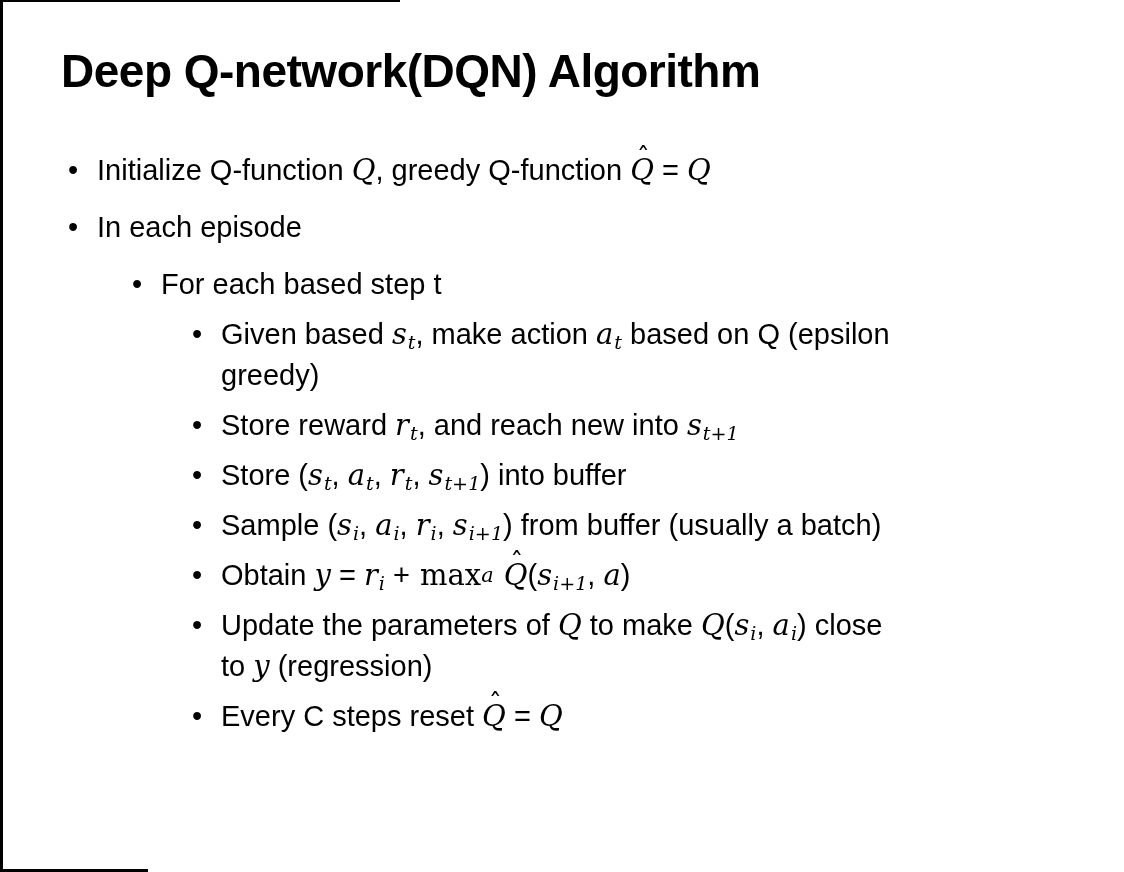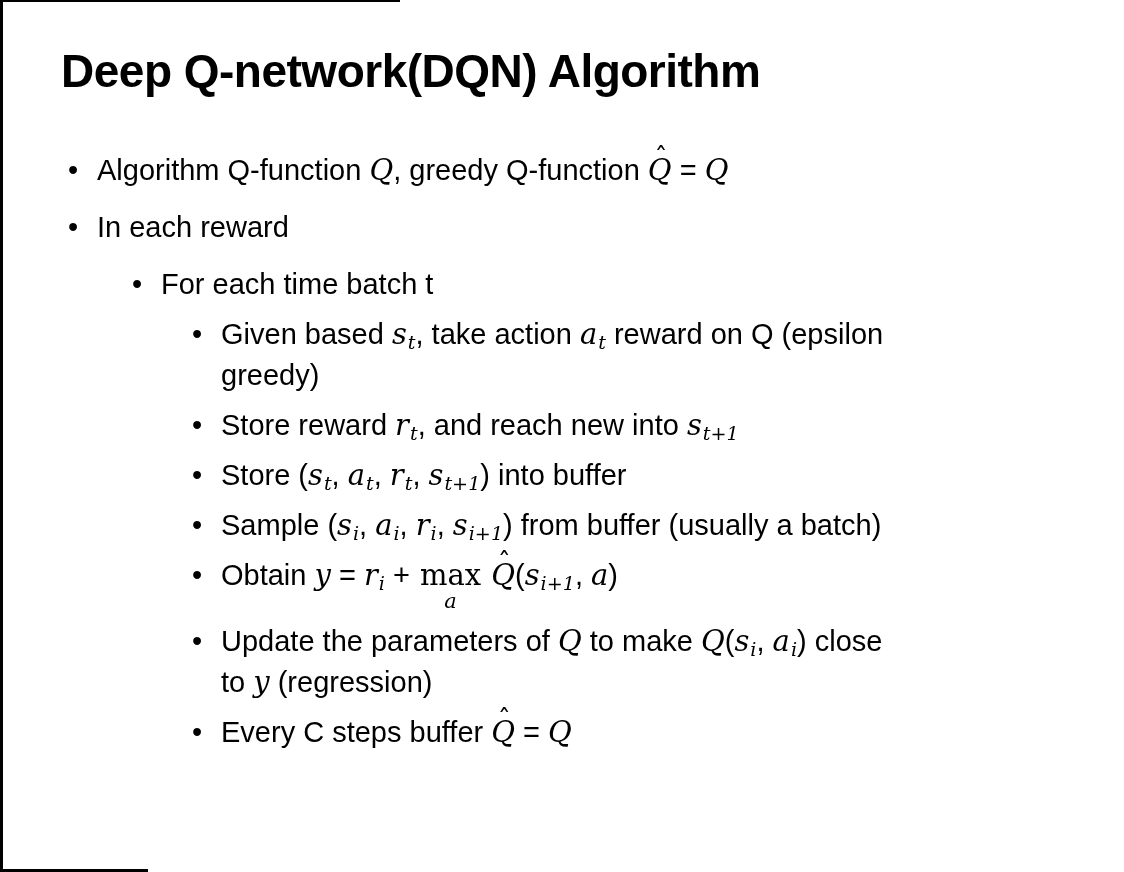--- a/index.html
+++ b/index.html
@@ -69,21 +69,20 @@
     position: absolute;
     top: -0.46em;
     left: 55%;
     transform: translateX(-50%);
     font-size: 0.9em;
     font-style: normal;
     font-family: "DejaVu Sans", sans-serif;
   }
   .munder {
     display: inline-flex;
-    flex-direction: column;
     align-items: center;
     line-height: 1.02;
     margin: 0 2px;
     font-family: "DejaVu Serif", serif;
   }
   .munder .mundersub {
     font-family: "DejaVu Serif", serif;
     font-style: italic;
     font-size: 0.72em;
   }
@@ -94,33 +93,33 @@
 <div class="slide">
   <div class="edge edge-left"></div>
   <div class="edge edge-top"></div>
   <div class="edge edge-bottom"></div>
 
   <h1 class="title">Deep Q-network(DQN) Algorithm</h1>
 
   <div class="bullet-list">
       <div class="bullet level-1">
         <span class="marker">•</span>
-        <div class="content"><span class="tx">Algorithm Q-function </span><span class="mi">Q</span><span class="tx">, greedy Q-function </span><span class="mhat"><span class="mark">ˆ</span><span class="base">Q</span></span><span class="tx"> = </span><span class="mi">Q</span></div>
+        <div class="content"><span class="tx">Initialize Q-function </span><span class="mi">Q</span><span class="tx">, greedy Q-function </span><span class="mhat"><span class="mark">ˆ</span><span class="base">Q</span></span><span class="tx"> = </span><span class="mi">Q</span></div>
       </div>
       <div class="bullet level-1">
         <span class="marker">•</span>
-        <div class="content"><span class="tx">In each reward</span></div>
+        <div class="content"><span class="tx">In each episode</span></div>
       </div>
       <div class="bullet level-2">
         <span class="marker">•</span>
-        <div class="content"><span class="tx">For each time batch t</span></div>
+        <div class="content"><span class="tx">For each based step t</span></div>
       </div>
       <div class="bullet level-3">
         <span class="marker">•</span>
-        <div class="content"><span class="tx">Given based </span><span class="mi"><span class="base">s</span><sub class="msub">t</sub></span><span class="tx">, take action </span><span class="mi"><span class="base">a</span><sub class="msub">t</sub></span><span class="tx"> reward on Q (epsilon</span><br><span class="tx">greedy)</span></div>
+        <div class="content"><span class="tx">Given based </span><span class="mi"><span class="base">s</span><sub class="msub">t</sub></span><span class="tx">, make action </span><span class="mi"><span class="base">a</span><sub class="msub">t</sub></span><span class="tx"> based on Q (epsilon</span><br><span class="tx">greedy)</span></div>
       </div>
       <div class="bullet level-3">
         <span class="marker">•</span>
         <div class="content"><span class="tx">Store reward </span><span class="mi"><span class="base">r</span><sub class="msub">t</sub></span><span class="tx">, and reach new into </span><span class="mi"><span class="base">s</span><sub class="msub">t+1</sub></span></div>
       </div>
       <div class="bullet level-3">
         <span class="marker">•</span>
         <div class="content"><span class="tx">Store (</span><span class="mi"><span class="base">s</span><sub class="msub">t</sub></span><span class="tx">, </span><span class="mi"><span class="base">a</span><sub class="msub">t</sub></span><span class="tx">, </span><span class="mi"><span class="base">r</span><sub class="msub">t</sub></span><span class="tx">, </span><span class="mi"><span class="base">s</span><sub class="msub">t+1</sub></span><span class="tx">) into buffer</span></div>
       </div>
       <div class="bullet level-3">
@@ -133,16 +132,16 @@
             <span class="mtop">max</span>
             <span class="mundersub">a</span>
           </span><span class="tx"> </span><span class="mhat"><span class="mark">ˆ</span><span class="base">Q</span></span><span class="tx">(</span><span class="mi"><span class="base">s</span><sub class="msub">i+1</sub></span><span class="tx">, </span><span class="mi">a</span><span class="tx">)</span></div>
       </div>
       <div class="bullet level-3">
         <span class="marker">•</span>
         <div class="content"><span class="tx">Update the parameters of </span><span class="mi">Q</span><span class="tx"> to make </span><span class="mi">Q</span><span class="tx">(</span><span class="mi"><span class="base">s</span><sub class="msub">i</sub></span><span class="tx">, </span><span class="mi"><span class="base">a</span><sub class="msub">i</sub></span><span class="tx">) close</span><br><span class="tx">to </span><span class="mi">y</span><span class="tx"> (regression)</span></div>
       </div>
       <div class="bullet level-3">
         <span class="marker">•</span>
-        <div class="content"><span class="tx">Every C steps buffer </span><span class="mhat"><span class="mark">ˆ</span><span class="base">Q</span></span><span class="tx"> = </span><span class="mi">Q</span></div>
+        <div class="content"><span class="tx">Every C steps reset </span><span class="mhat"><span class="mark">ˆ</span><span class="base">Q</span></span><span class="tx"> = </span><span class="mi">Q</span></div>
       </div>
     </div>
 </div>
 
 </body></html>

